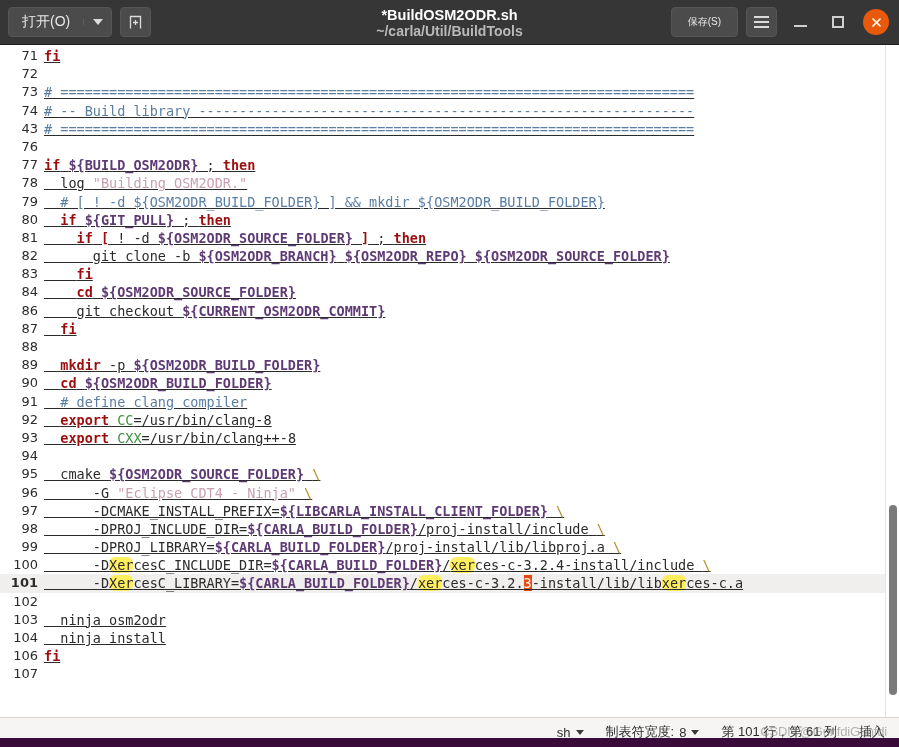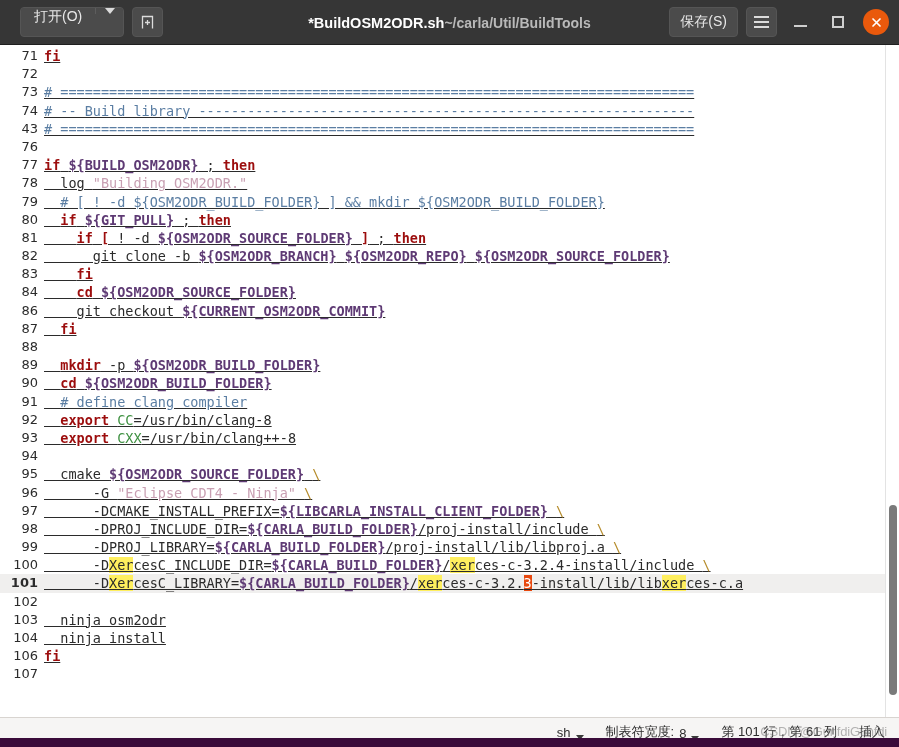--- a/index.html
+++ b/index.html
@@ -23,27 +23,26 @@
     background: #363636;
     border-bottom: 1px solid #1f1f1f;
     display: flex;
     align-items: center;
     padding: 0 8px;
   }
   .tb-left { display: flex; align-items: center; gap: 8px; }
 
   .btn-group {
     display: flex;
-    align-items: flex-start;
+    align-items: center;
     height: 30px;
     border-radius: 4px;
     overflow: hidden;
     background: #4b4b4b;
     border: 1px solid #555;
-    margin-left: 12px;
   }
   .btn-open {
     display: flex; align-items: center; justify-content: center;
     padding: 0 13px;
     color: #e8e8e8;
     font-size: 14px;
     background: #4b4b4b;
     cursor: pointer;
     white-space: nowrap;
   }
@@ -68,21 +67,21 @@
     display: flex; align-items: center; justify-content: center;
     cursor: pointer;
   }
   .icon-newdoc { display:block; }
 
   .tb-center {
     position: absolute;
     left: 0; right: 0; top: 0;
     height: 45px;
     display: flex;
-    flex-direction: row;
+    flex-direction: column;
     align-items: center;
     justify-content: center;
     pointer-events: none;
   }
   .tb-title {
     color: #ffffff;
     font-size: 14.5px;
     font-weight: bold;
     line-height: 16px;
   }
@@ -96,26 +95,26 @@
 
   .tb-right {
     margin-left: auto;
     display: flex;
     align-items: center;
     gap: 8px;
     z-index: 4;
   }
   .btn-save {
     height: 30px;
-    padding: 0 10px;
+    padding: 0 16px;
     border-radius: 4px;
     background: #4b4b4b;
     border: 1px solid #555;
     color: #e8e8e8;
-    font-size: 14px;
+    font-size: 10px;
     display: flex; align-items: center; justify-content: center;
     cursor: pointer;
     white-space: nowrap;
   }
   .btn-menu {
     width: 31px; height: 30px;
     border-radius: 4px;
     background: #4b4b4b;
     border: 1px solid #555;
     display: flex; align-items: center; justify-content: center;
@@ -180,21 +179,21 @@
     text-decoration: underline;
   }
 
   
   .kw   { color: #9c0d0d; font-weight: bold; }   
   .var  { color: #5e3a74; font-weight: bold; }   
   .cmt  { color: #5b7ea3; }                      
   .str  { color: #c9a0b3; }                      
   .grn  { color: #3f9142; }                      
   .bsl  { color: #b58b2a; }                      
-  .hl   { background: #ffef5e; }                 
+  .hl   { background: #ffef5e; border-radius: 6px; }                 
   .hlcur{ background: #e8490f; color: #ffffff; } 
 
   
   .vscroll {
     width: 14px;
     background: #ffffff;
     border-left: 1px solid #e3e3e3;
     position: relative;
   }
   .vscroll-track {
@@ -216,21 +215,21 @@
     background: #f6f5f4;
     border-top: 1px solid #d8d4d0;
     display: flex;
     align-items: center;
     justify-content: flex-end;
     gap: 22px;
     padding-right: 14px;
     font-size: 13px;
     color: #2e2e2e;
   }
-  .sb-item { display: flex; align-items: flex-end; gap: 5px; cursor: pointer; white-space: nowrap; }
+  .sb-item { display: flex; align-items: center; gap: 5px; cursor: pointer; white-space: nowrap; }
   .sb-static { cursor: default; }
   .sb-caret {
     width: 0; height: 0;
     border-left: 4px solid transparent;
     border-right: 4px solid transparent;
     border-top: 5px solid #3a3a3a;
   }
 
   
   .bottom-strip {

